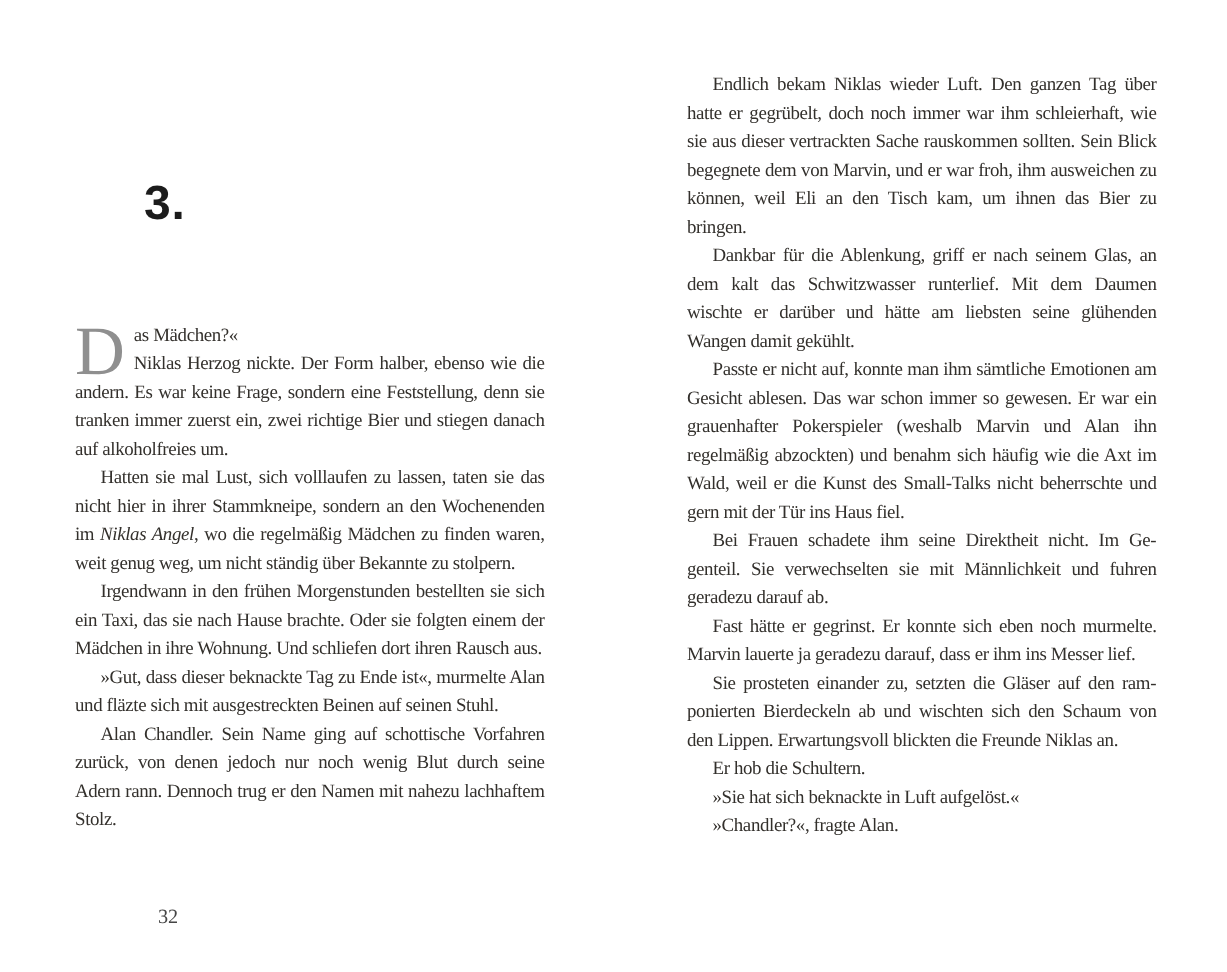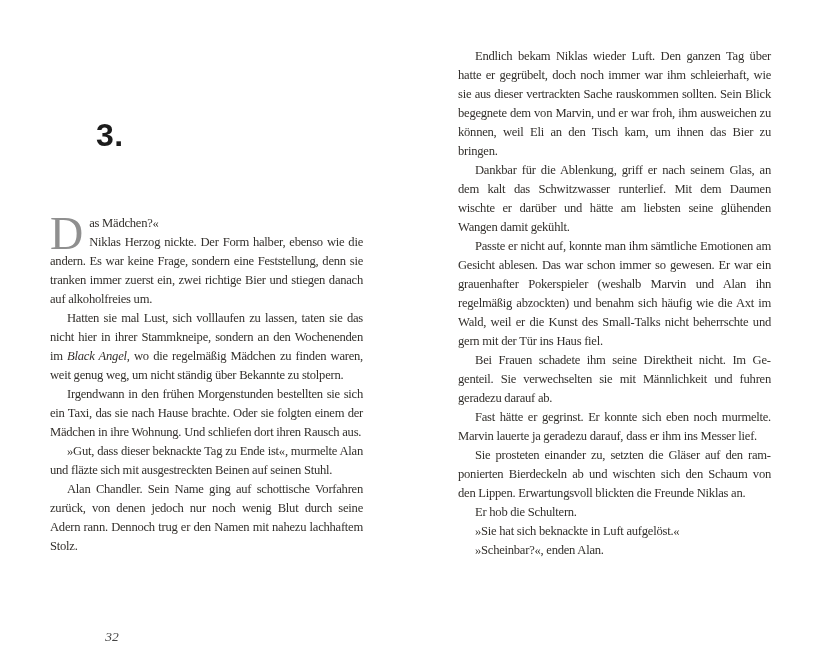--- a/index.html
+++ b/index.html
@@ -68,57 +68,57 @@
   .book-title { font-style: italic; }
 
   .folio {
     position: absolute;
     width: 28px;
     text-align: center;
     font-size: 13.5px;
     line-height: 16px;
     color: #454545;
   }
-  .folio-left  { left: 98px;  top: 629px; font-style: italic; }
+  .folio-left  { left: 98px;  top: 603px; }
   .folio-right { left: 293px; top: 635px; margin-top: 36px; } 
 </style>
 </head>
 <body>
 
 <div class="spread">
 
   <section class="page page-left">
     <h1 class="chapter-number">3.</h1>
 
     <div class="text-block text-left">
       <div class="opening">
         <span class="dropcap">D</span>
         <p class="para">as Mädchen?«</p>
         <p class="para">Niklas Herzog nickte. Der Form halber, ebenso wie die andern. Es war keine Frage, sondern eine Feststellung, denn sie tranken immer zuerst ein, zwei richtige Bier und stiegen danach auf alkoholfreies um.</p>
       </div>
 
-      <p class="para indent"><span>Hatten sie mal Lust, sich volllaufen zu lassen, taten sie das nicht hier in ihrer Stammkneipe, sondern an den Wochen­enden im </span><em class="book-title">Black Angel</em><span>, wo die regelmäßig Mädchen zu finden waren, weit genug weg, um nicht ständig über Bekannte zu stolpern.</span></p>
+      <p class="para indent"><span>Hatten sie mal Lust, sich volllaufen zu lassen, taten sie das nicht hier in ihrer Stammkneipe, sondern an den Wochen­enden im </span><em class="book-title">Niklas Angel</em><span>, wo die regelmäßig Mädchen zu finden waren, weit genug weg, um nicht ständig über Bekannte zu stolpern.</span></p>
 
       <p class="para indent">Irgendwann in den frühen Morgenstunden bestellten sie sich ein Taxi, das sie nach Hause brachte. Oder sie folgten einem der Mädchen in ihre Wohnung. Und schliefen dort ihren Rausch aus.</p>
       <p class="para indent">»Gut, dass dieser beknackte Tag zu Ende ist«, murmelte Alan und fläzte sich mit ausgestreckten Beinen auf seinen Stuhl.</p>
       <p class="para indent">Alan Chandler. Sein Name ging auf schottische Vorfah­ren zurück, von denen jedoch nur noch wenig Blut durch seine Adern rann. Dennoch trug er den Namen mit nahezu lachhaftem Stolz.</p>
     </div>
 
     <div class="folio folio-left">32</div>
   </section>
 
   <section class="page page-right">
     <div class="text-block text-right">
       <p class="para indent">Endlich bekam Niklas wieder Luft. Den ganzen Tag über hatte er gegrübelt, doch noch immer war ihm schleierhaft, wie sie aus dieser vertrackten Sache rauskommen sollten. Sein Blick begegnete dem von Marvin, und er war froh, ihm ausweichen zu können, weil Eli an den Tisch kam, um ihnen das Bier zu bringen.</p>
       <p class="para indent">Dankbar für die Ablenkung, griff er nach seinem Glas, an dem kalt das Schwitzwasser runterlief. Mit dem Daumen wischte er darüber und hätte am liebsten seine glühenden Wangen damit gekühlt.</p>
       <p class="para indent">Passte er nicht auf, konnte man ihm sämtliche Emotionen am Gesicht ablesen. Das war schon immer so gewesen. Er war ein grauenhafter Pokerspieler (weshalb Marvin und Alan ihn regelmäßig abzockten) und benahm sich häufig wie die Axt im Wald, weil er die Kunst des Small-Talks nicht be­herrschte und gern mit der Tür ins Haus fiel.</p>
       <p class="para indent">Bei Frauen schadete ihm seine Direktheit nicht. Im Ge­genteil. Sie verwechselten sie mit Männlichkeit und fuhren geradezu darauf ab.</p>
       <p class="para indent">Fast hätte er gegrinst. Er konnte sich eben noch murmelte. Marvin lauerte ja geradezu darauf, dass er ihm ins Messer lief.</p>
       <p class="para indent">Sie prosteten einander zu, setzten die Gläser auf den ram­ponierten Bierdeckeln ab und wischten sich den Schaum von den Lippen. Erwartungsvoll blickten die Freunde Nik­las an.</p>
       <p class="para indent">Er hob die Schultern.</p>
       <p class="para indent">»Sie hat sich beknackte in Luft aufgelöst.«</p>
-      <p class="para indent">»Scheinbar?«, enden Alan.</p>
+      <p class="para indent">»Chandler?«, fragte Alan.</p>
     </div>
 
     <div class="folio folio-right">33</div>
   </section>
 
 </div>
 
 </body></html>

